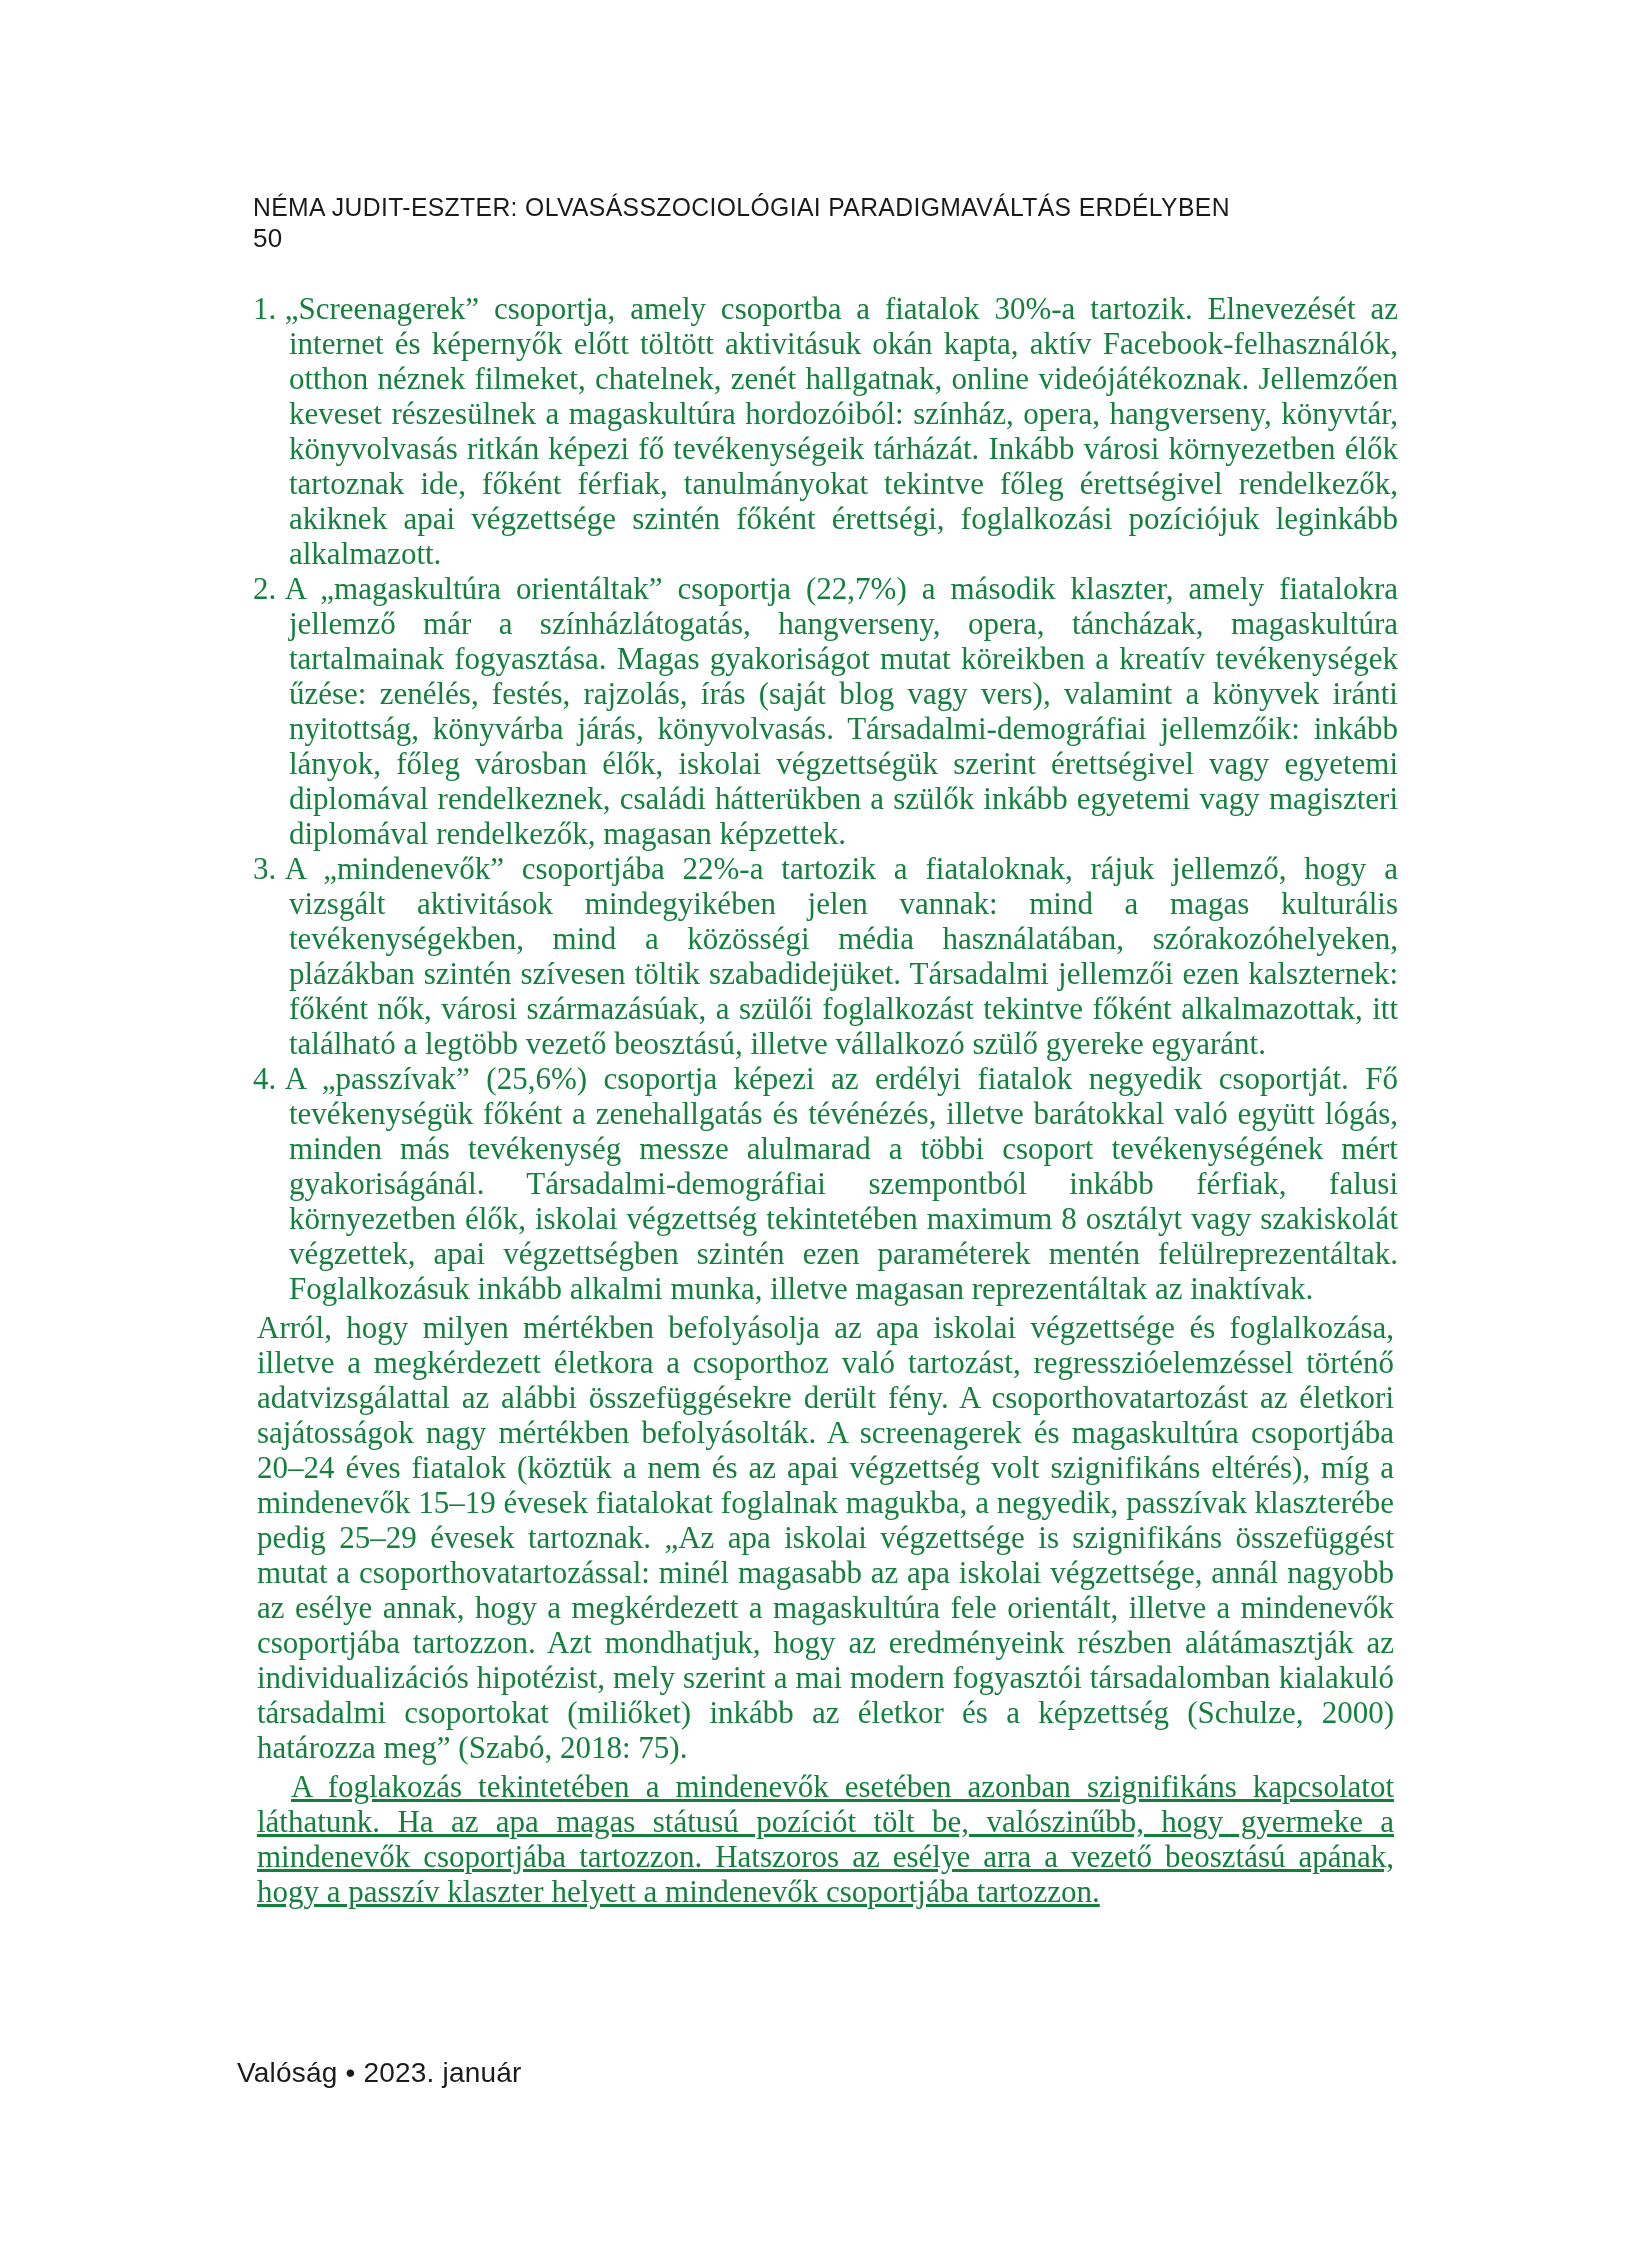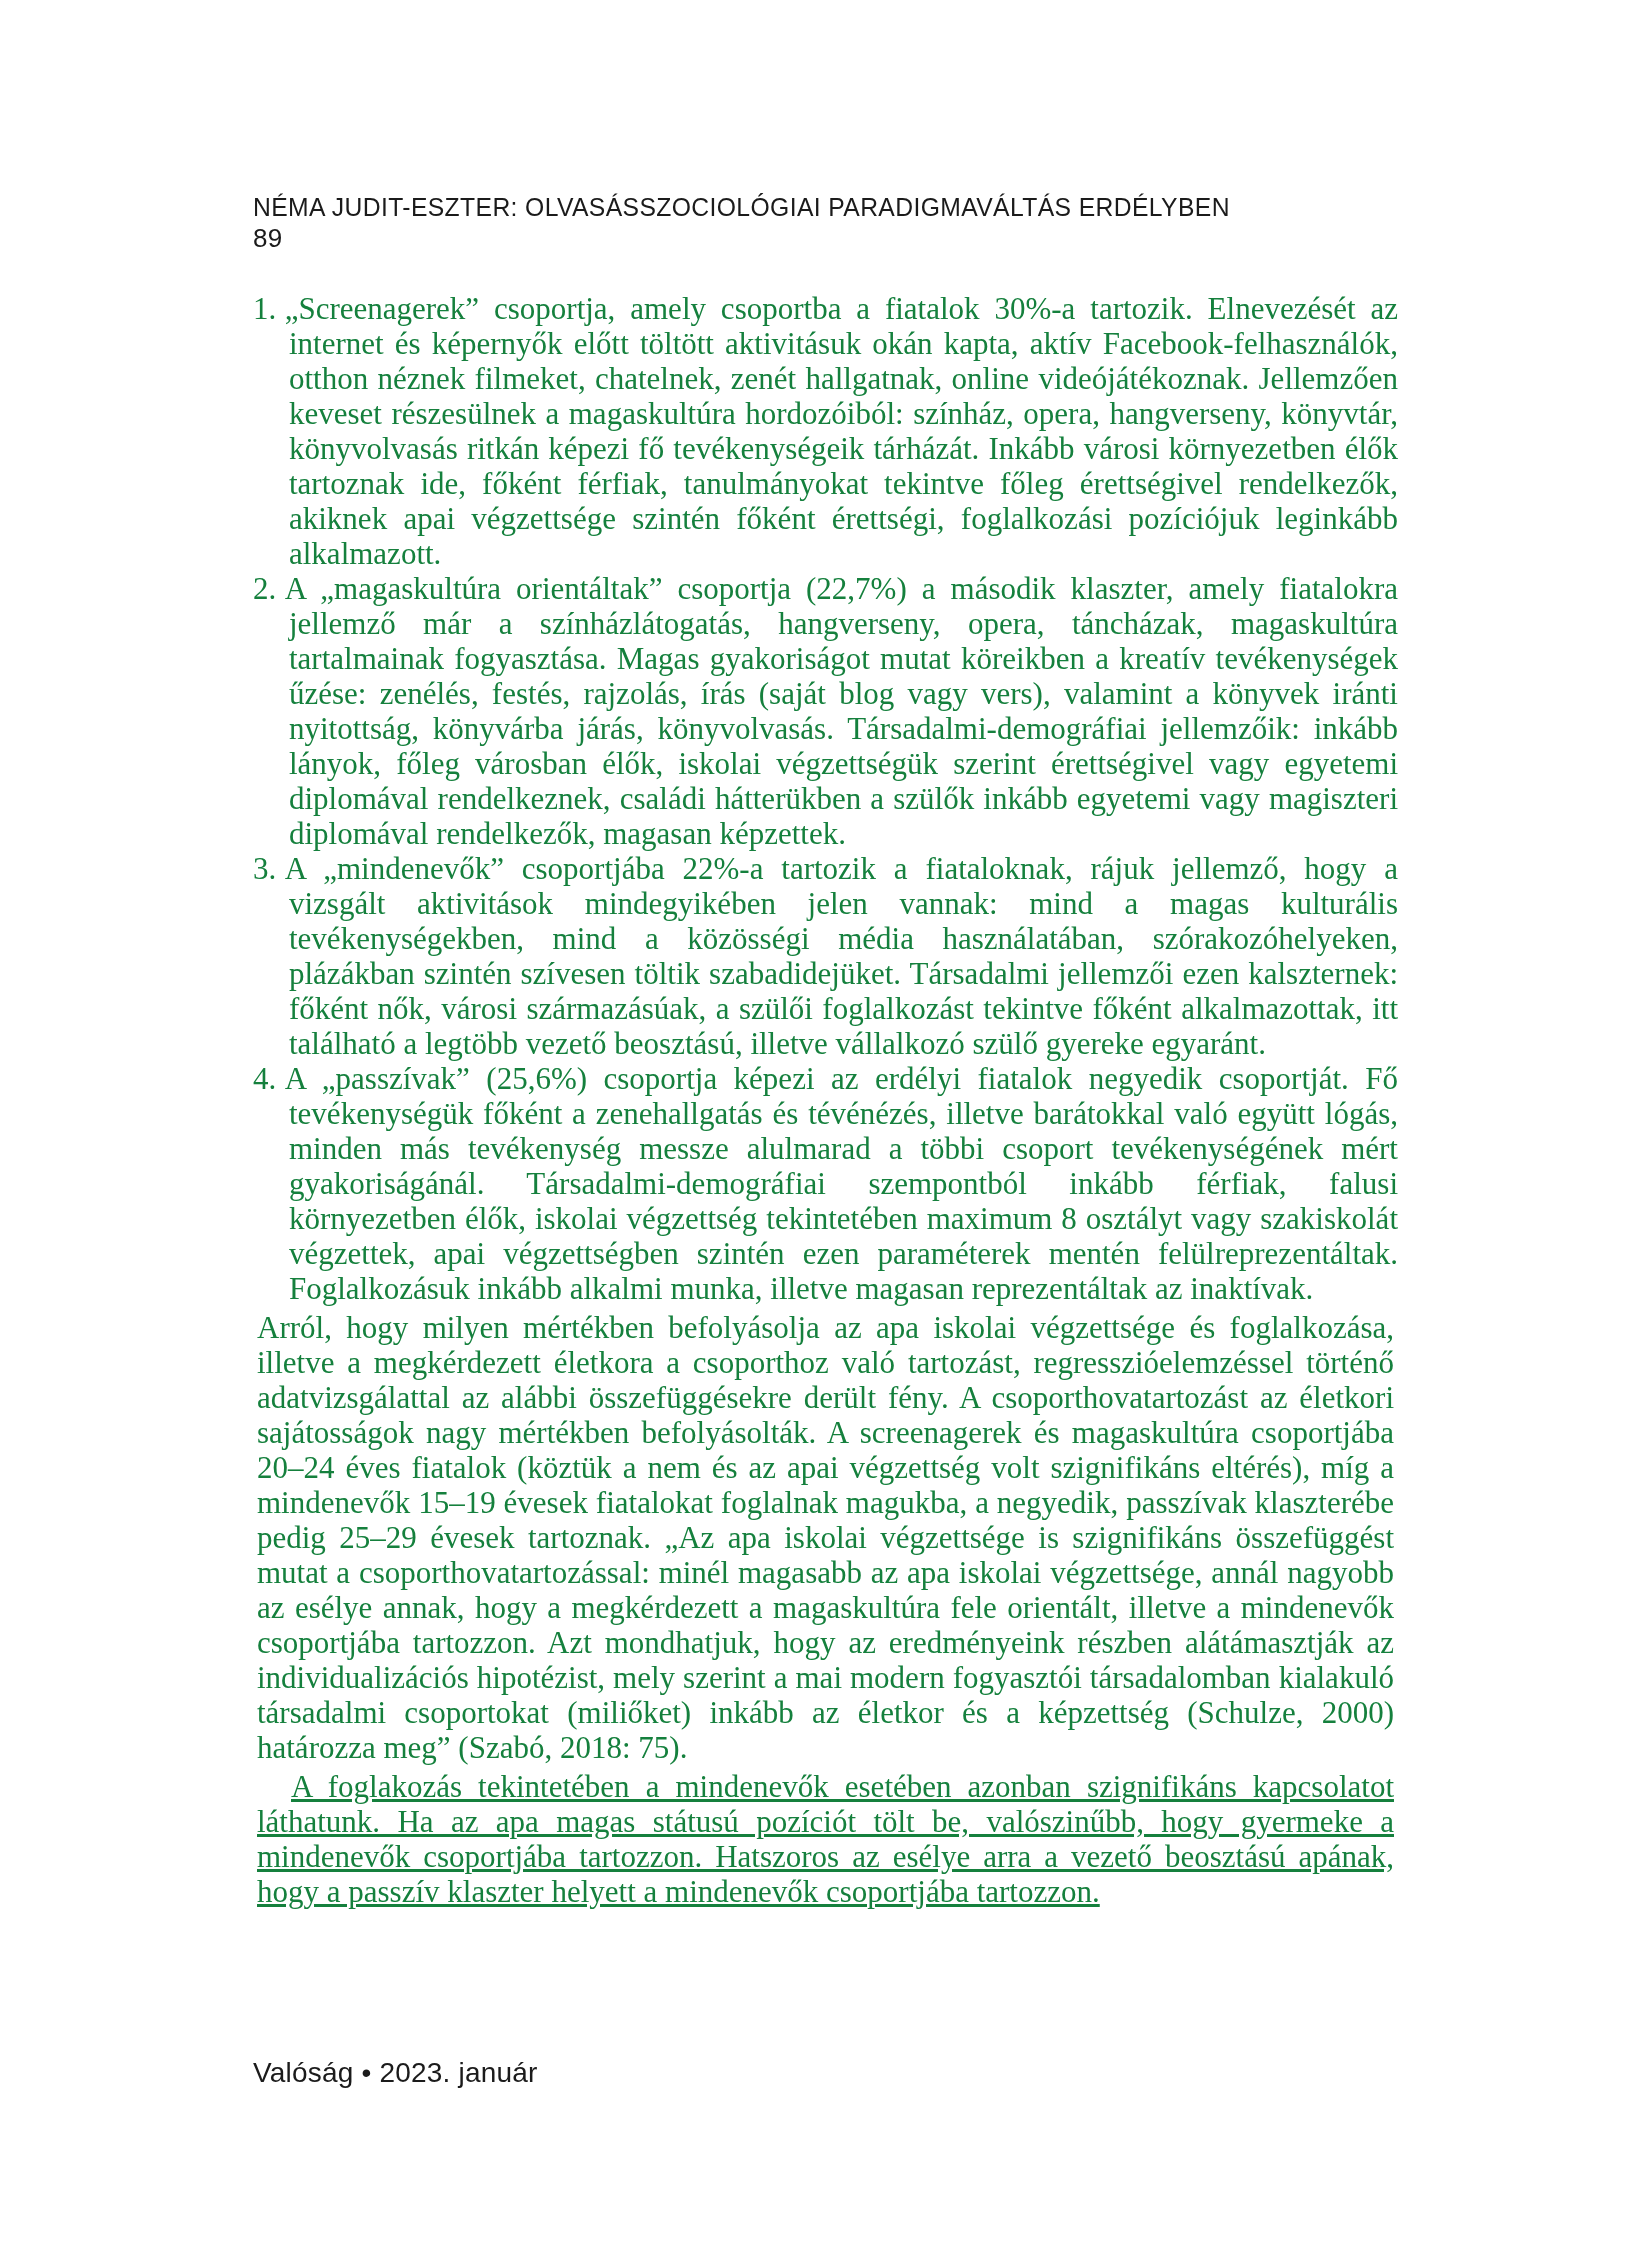--- a/index.html
+++ b/index.html
@@ -63,36 +63,36 @@
   .para {
     margin: 4px;
   }
   .para.indented {
     text-indent: 34px;
     text-decoration: underline;
   }
   
   .page-footer {
     position: absolute;
-    left: 253px;
+    left: 237px;
     top: 2057px;
     font-family: "Liberation Sans", sans-serif;
     font-size: 28px;
     letter-spacing: 0.2px;
     color: #1b1b1b;
   }
 </style>
 </head>
 <body>
 
 <div class="page">
 
   <header class="page-header">
     <span class="running-head">NÉMA JUDIT-ESZTER: OLVASÁSSZOCIOLÓGIAI PARADIGMAVÁLTÁS ERDÉLYBEN</span>
-    <span class="page-number">89</span>
+    <span class="page-number">50</span>
   </header>
 
   <main class="body-text">
 
     <ol class="cluster-list">
       <li class="cluster-item">
         <span class="num">1.</span><span>„Screenagerek” csoportja, amely csoportba a fiatalok 30%-a tartozik. Elnevezését az internet és képernyők előtt töltött aktivitásuk okán kapta, aktív Facebook-felhasználók, otthon néznek filmeket, chatelnek, zenét hallgatnak, online videójátékoznak. Jellemzően keveset részesülnek a magaskultúra hordozóiból: színház, opera, hangverseny, könyvtár, könyvolvasás ritkán képezi fő tevékenységeik tárházát. Inkább városi környezetben élők tartoznak ide, főként férfiak, tanulmányokat tekintve főleg érettségivel rendelkezők, akiknek apai végzettsége szintén főként érettségi, foglalkozási pozíciójuk leginkább alkalmazott.</span>
       </li>
       <li class="cluster-item">
         <span class="num">2.</span><span>A „magaskultúra orientáltak” csoportja (22,7%) a második klaszter, amely fiatalokra jellemző már a színházlátogatás, hangverseny, opera, táncházak, magaskultúra tartalmainak fogyasztása. Magas gyakoriságot mutat köreikben a kreatív tevékenységek űzése: zenélés, festés, rajzolás, írás (saját blog vagy vers), valamint a könyvek iránti nyitottság, könyvárba járás, könyvolvasás. Társadalmi-demográfiai jellemzőik: inkább lányok, főleg városban élők, iskolai végzettségük szerint érettségivel vagy egyetemi diplomával rendelkeznek, családi hátterükben a szülők inkább egyetemi vagy magiszteri diplomával rendelkezők, magasan képzettek.</span>

